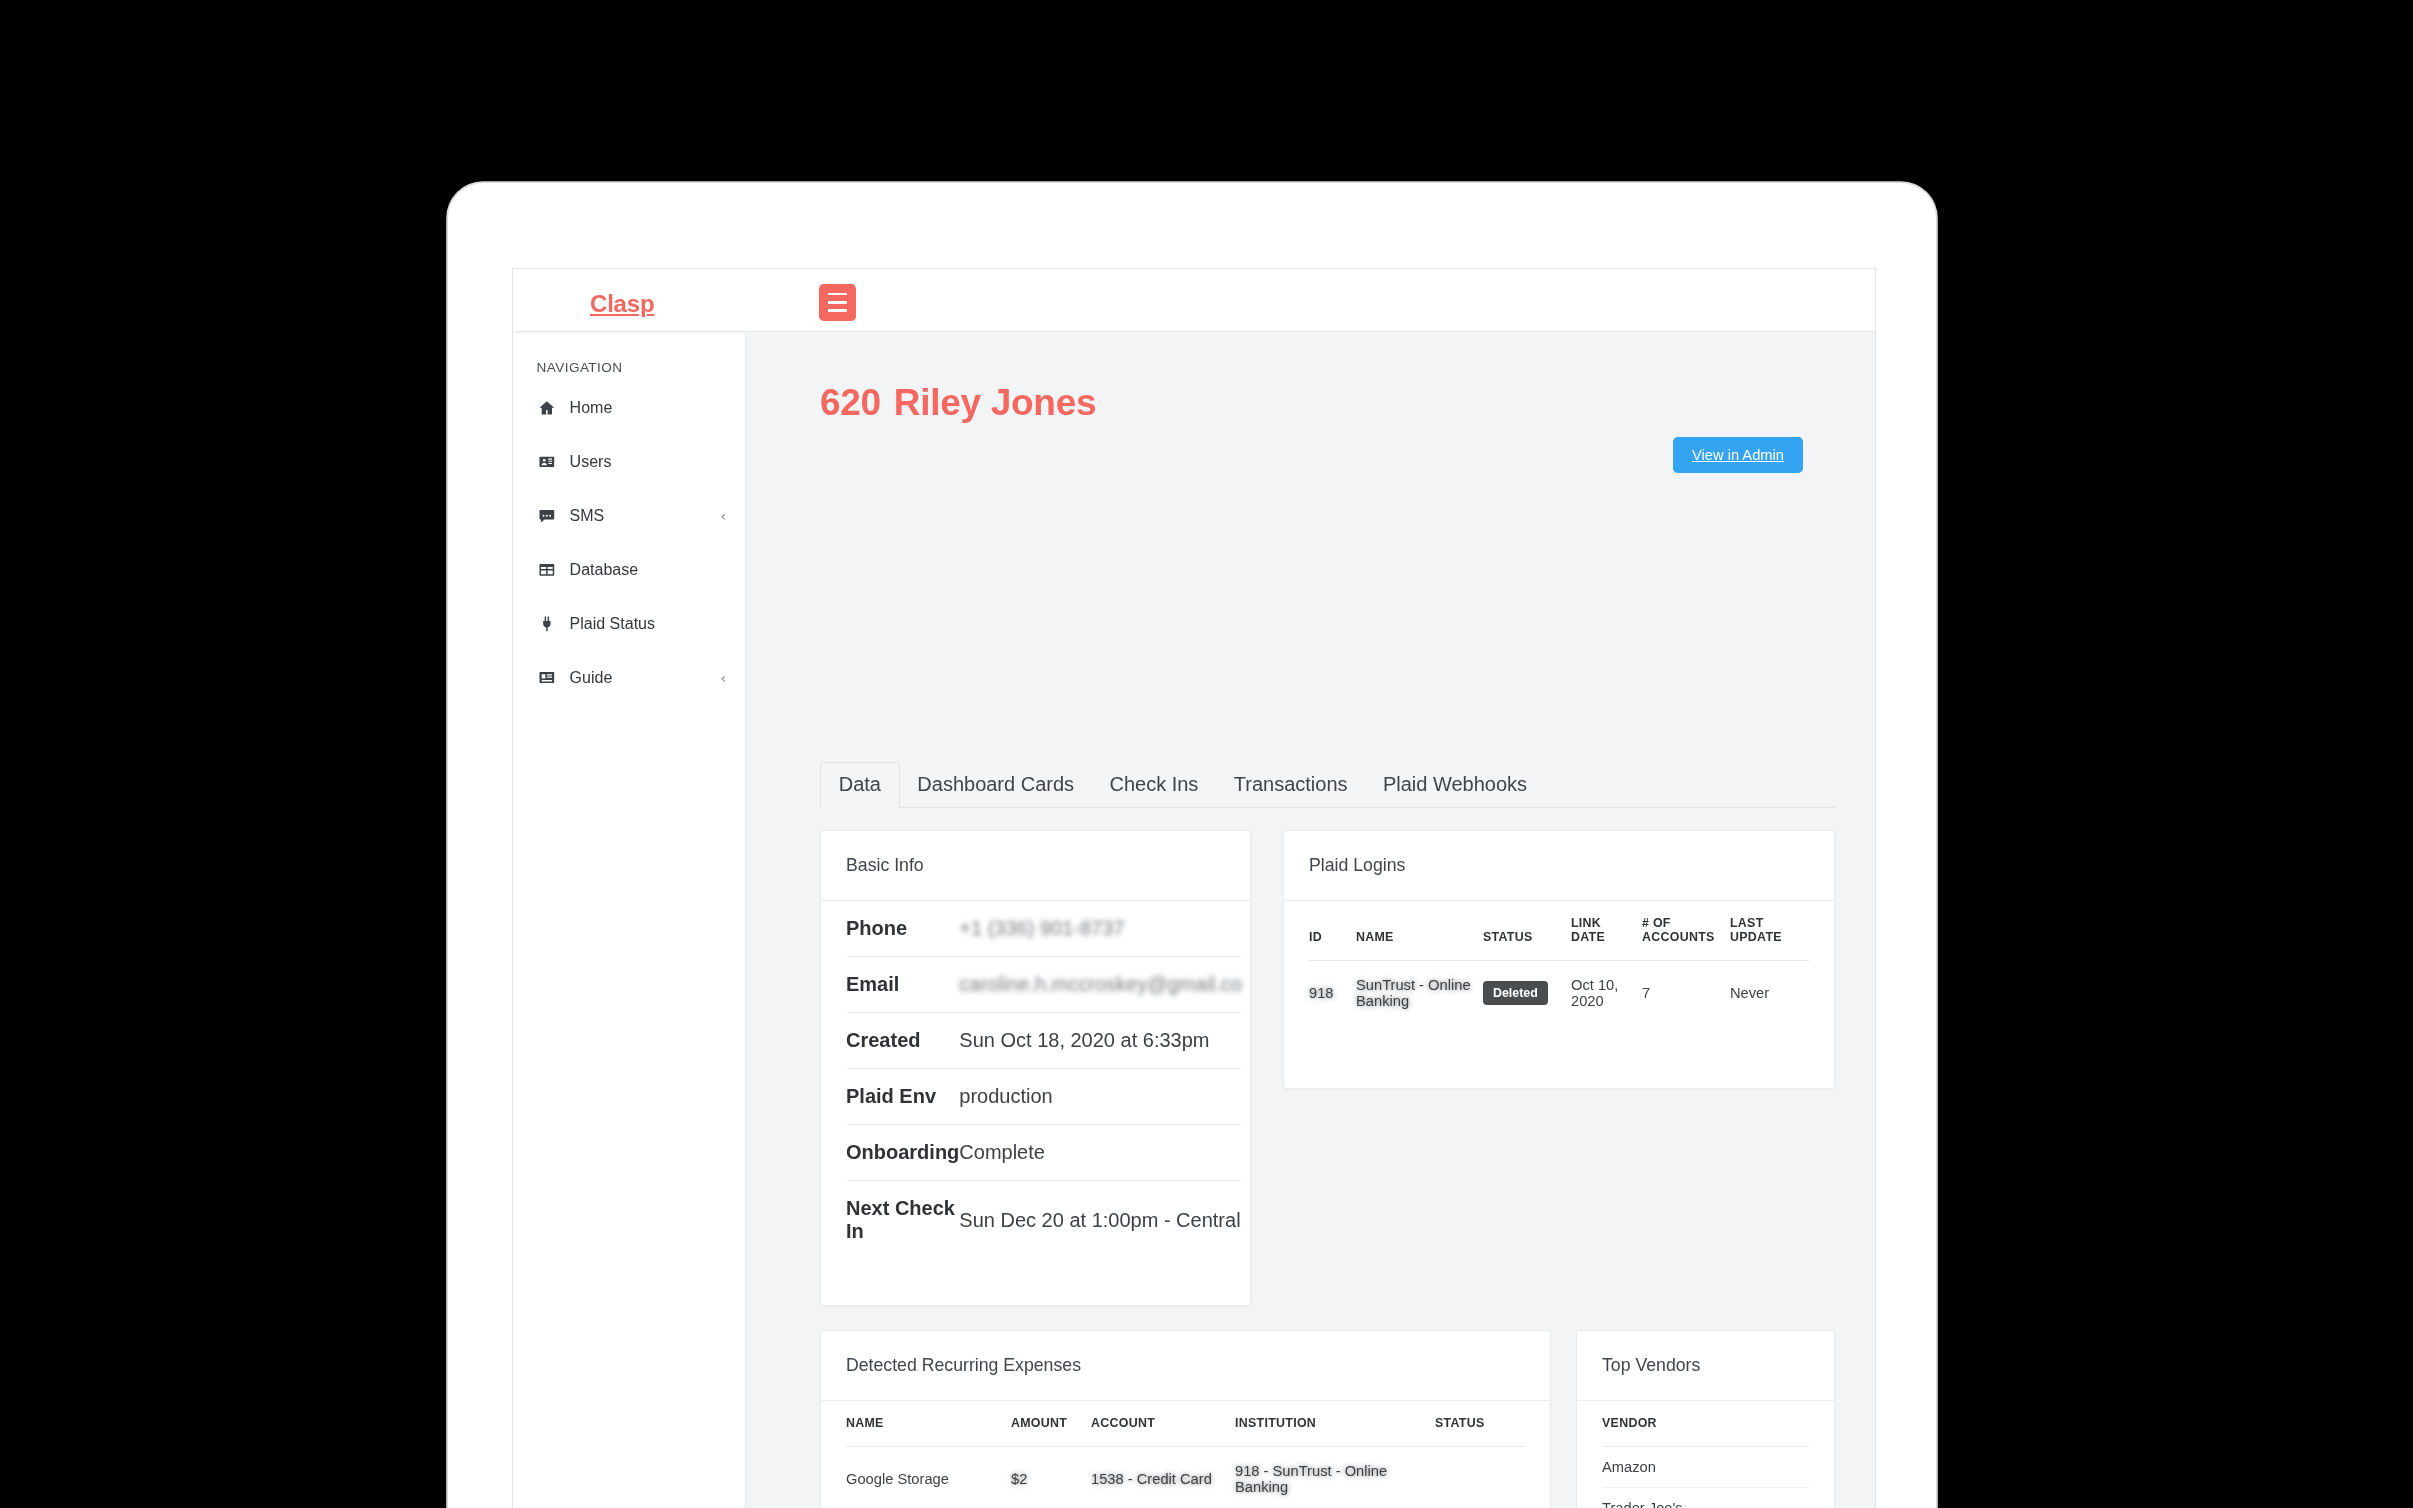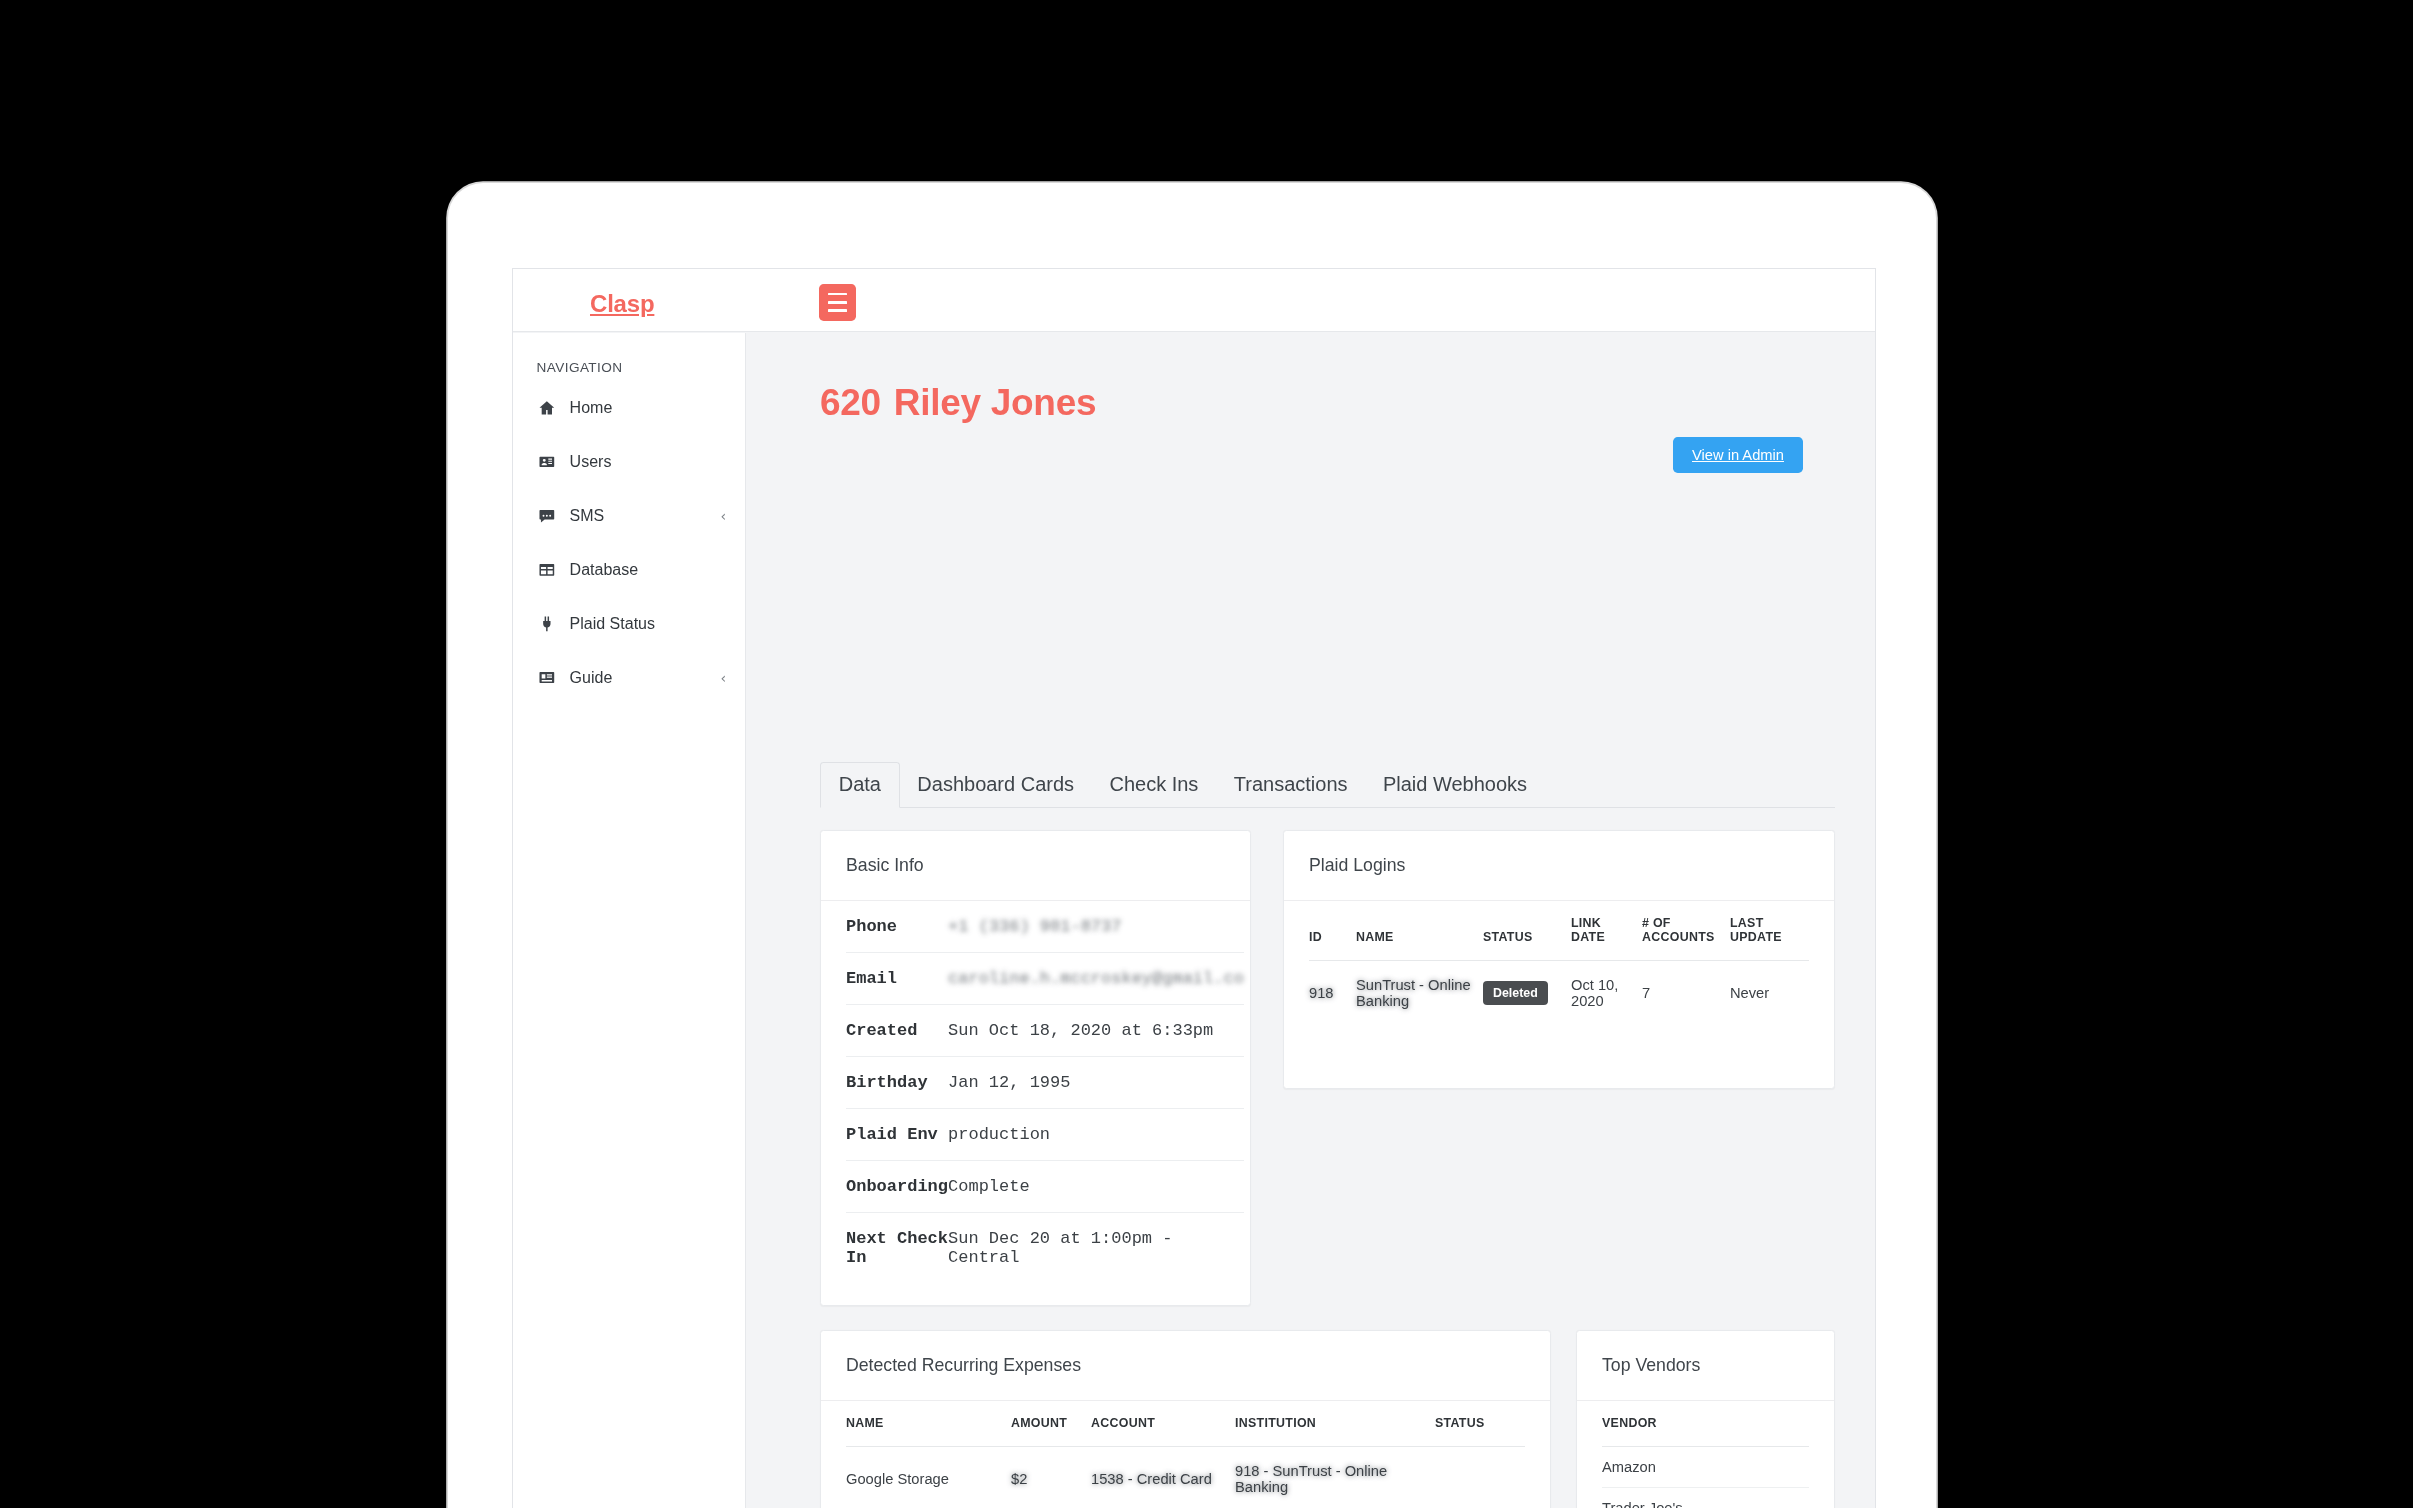--- a/index.html
+++ b/index.html
@@ -142,24 +142,23 @@
     padding: 0 25px;
     border-bottom: 0.6px solid #ededef;
     font-size: 17.7px; color: #3f454b;
   }
   .card-body { padding: 0 25px; }
 
   
   .kv-table { width: 100%; border-collapse: collapse; }
   .kv-table td {
     padding: 16px 0;
-    font-size: 17px;
+    font-size: 20px;
     border-top: 0.6px solid #eceef0;
     vertical-align: middle;
-    font-family: Liberation Mono, monospace;
   }
   .kv-table tr:first-child td { border-top: none; }
   .kv-key { font-weight: 700; color: #2f3337; width: 156px; }
   .kv-val { color: #3c4146; }
   .redacted {
     color: transparent;
     text-shadow: 0 0 5.3px rgba(90,96,102,0.85);
     user-select: none;
   }
 
@@ -311,24 +310,20 @@
               </tr>
               <tr>
                 <td class="kv-key">Email</td>
                 <td class="kv-val redacted">caroline.h.mccroskey@gmail.co</td>
               </tr>
               <tr>
                 <td class="kv-key">Created</td>
                 <td class="kv-val">Sun Oct 18, 2020 at 6:33pm</td>
               </tr>
               <tr>
-                <td class="kv-key">Birthday</td>
-                <td class="kv-val">Jan 12, 1995</td>
-              </tr>
-              <tr>
                 <td class="kv-key">Plaid Env</td>
                 <td class="kv-val">production</td>
               </tr>
               <tr>
                 <td class="kv-key">Onboarding</td>
                 <td class="kv-val">Complete</td>
               </tr>
               <tr>
                 <td class="kv-key">Next Check In</td>
                 <td class="kv-val">Sun Dec 20 at 1:00pm - Central</td>

